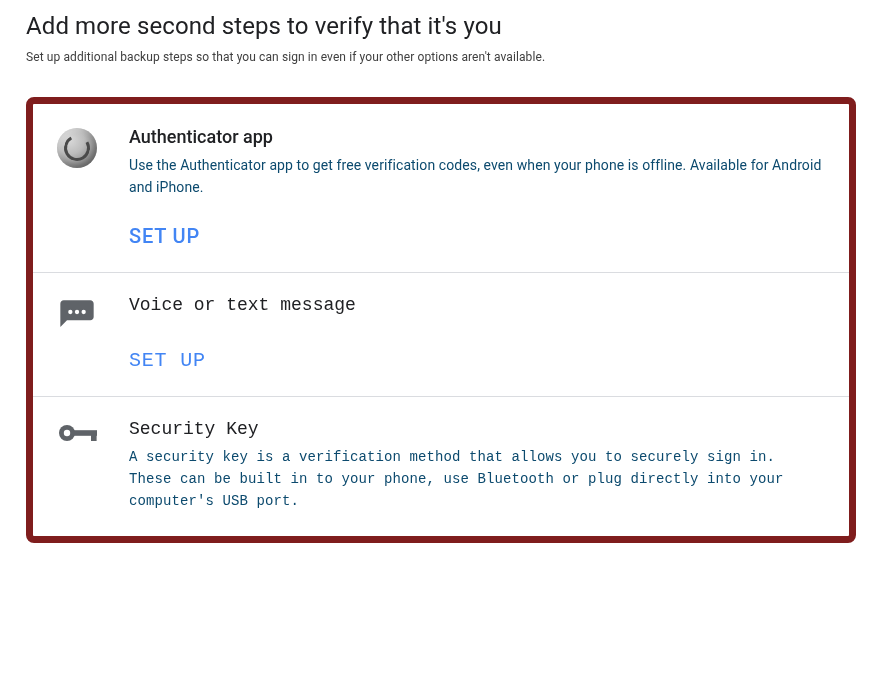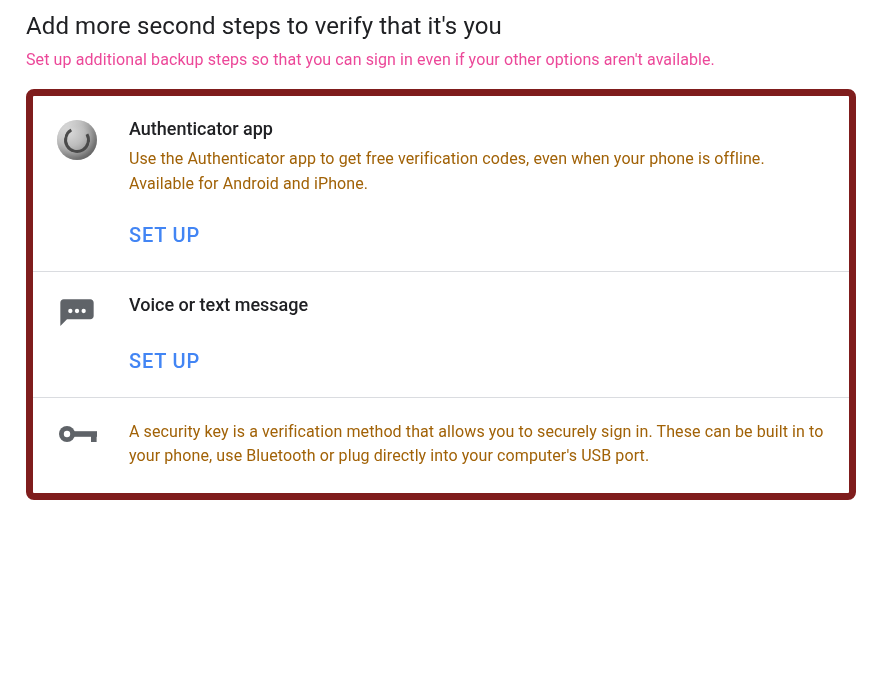--- a/index.html
+++ b/index.html
@@ -16,59 +16,60 @@
       color: #202124;
     }
     .section-title {
       font-size: 24px;
       font-weight: 400;
       color: #202124;
       letter-spacing: 0.1px;
       margin-bottom: 10px;
     }
     .section-subtitle {
-      font-size: 16px;
+      font-size: 12px;
       font-weight: 400;
-      color: #ec4899;
+      color: #404040;
       letter-spacing: 0.1px;
-      margin-bottom: 20px;
+      margin-bottom: 33px;
     }
     .card {
       border: 7px solid #7f1d1d;
       border-radius: 8px;
       overflow: hidden;
     }
     .row {
       display: flex;
       padding: 22px 24px 24px 24px;
     }
     .row + .row {
       border-top: 1px solid #dadce0;
+      font-family: Liberation Mono, monospace;
     }
     .icon-col {
       width: 72px;
       flex: 0 0 72px;
       display: flex;
       justify-content: flex-start;
       align-items: flex-start;
       padding-top: 2px;
     }
     .content-col {
       flex: 1 1 auto;
     }
     .row-title {
       font-size: 18px;
       font-weight: 500;
       color: #202124;
       margin-bottom: 8px;
     }
     .row-desc {
-      font-size: 16px;
+      font-size: 14px;
       font-weight: 400;
-      color: #a16207;
+      color: #0c4a6e;
       line-height: 1.55;
       letter-spacing: 0.1px;
     }
     .action-btn {
       display: inline-block;
       margin-top: 26px;
       font-size: 20px;
       font-weight: 500;
       color: #4285f4;
       letter-spacing: 0.8px;
@@ -140,17 +141,18 @@
       <svg width="44" height="24" viewBox="0 0 44 24">
         <g fill="#5f6368">
           <circle cx="10" cy="12" r="8"></circle>
           <circle cx="10" cy="12" r="3.2" fill="#ffffff"></circle>
           <rect x="16" y="9.2" width="24" height="5.6"></rect>
           <rect x="34" y="13" width="5.6" height="7"></rect>
         </g>
       </svg>
     </div>
     <div class="content-col">
+      <div class="row-title">Security Key</div>
       <div class="row-desc">A security key is a verification method that allows you to securely sign in. These can be built in to your phone, use Bluetooth or plug directly into your computer's USB port.</div>
     </div>
   </div>
 
 </div>
 
 </body></html>

